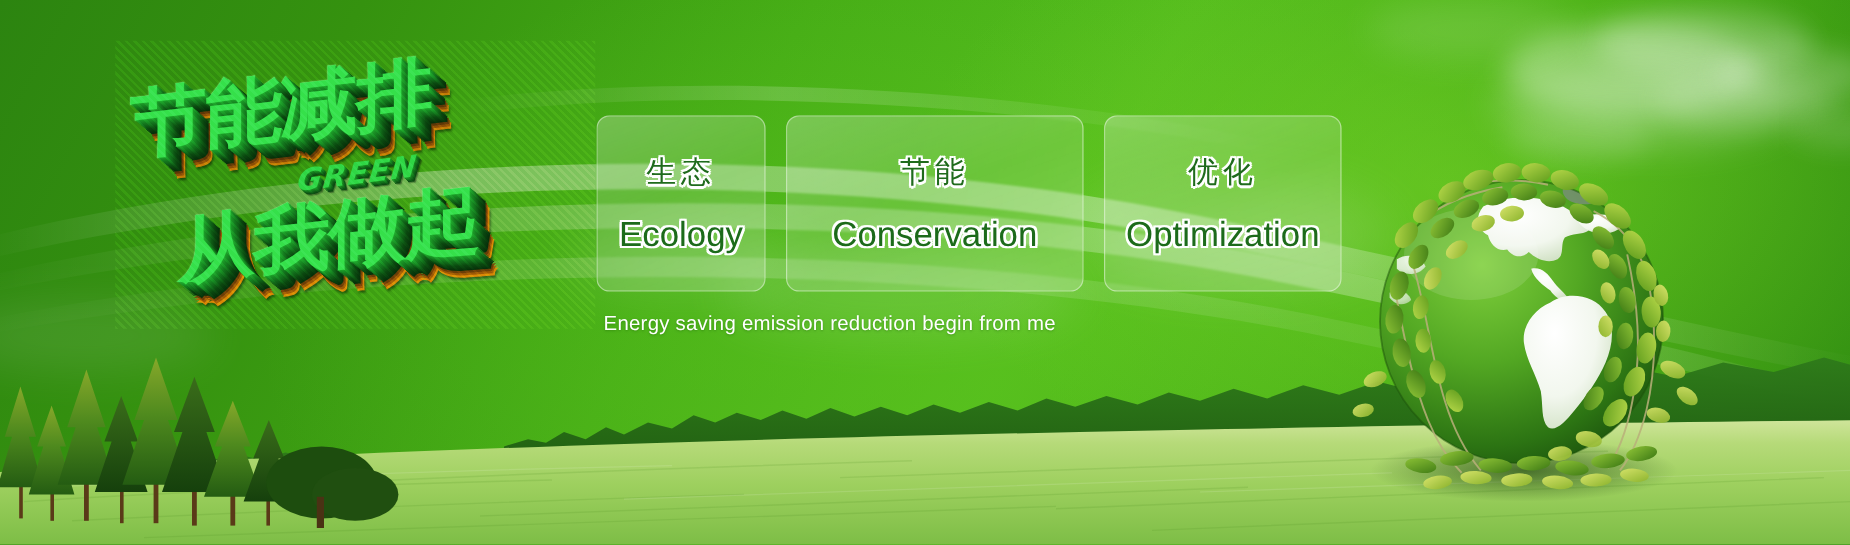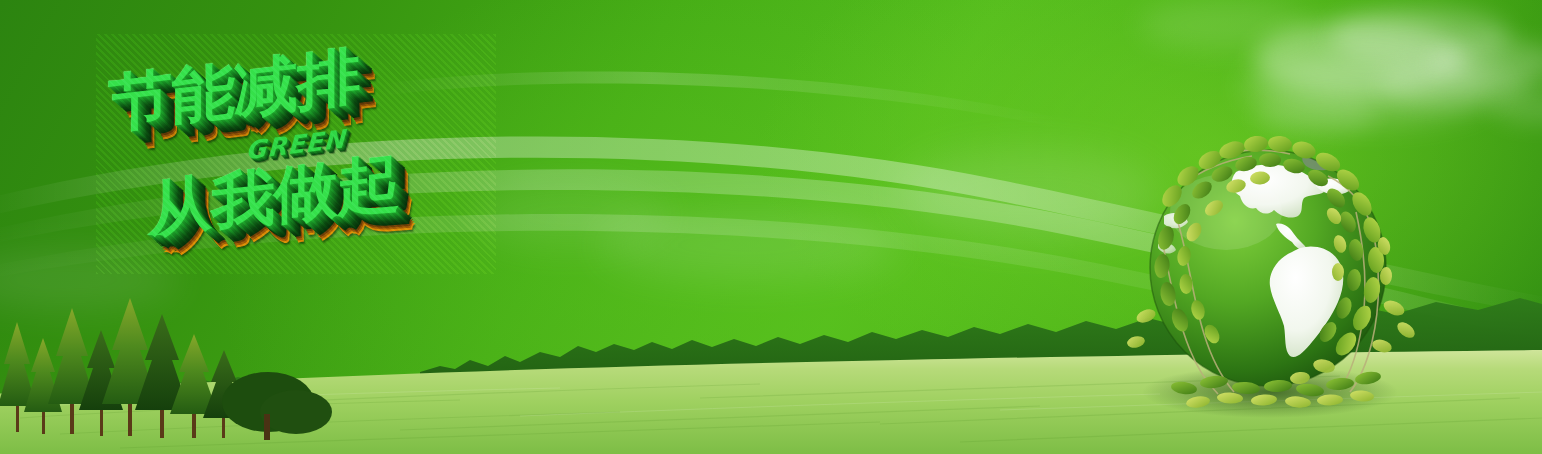--- a/index.html
+++ b/index.html
@@ -179,21 +179,40 @@
     <path d="M 380,84 C 560,60 840,70 1060,118 L 1060,128 C 840,82 560,72 380,96 Z" fill="url(#swC)"></path>
   </svg>
 
   <div class="headline">
     <div class="hl-line hl-top">节能减排</div>
     <div class="hl-line hl-green">GREEN</div>
     <div class="hl-line hl-bot">从我做起</div>
     <div class="hl-hatch"></div>
   </div>
 
-
+  <div class="cards">
+
+    <div class="card" style="width:141px">
+      <div class="card-cn">生态</div>
+      <div class="card-en">Ecology</div>
+    </div>
+
+    <div class="card" style="width:248px">
+      <div class="card-cn">节能</div>
+      <div class="card-en">Conservation</div>
+    </div>
+
+    <div class="card" style="width:198px">
+      <div class="card-cn">优化</div>
+      <div class="card-en">Optimization</div>
+    </div>
+
+  </div>
+
+  <div class="tagline">Energy saving emission reduction begin from me</div>
 
   <svg class="landscape" viewBox="0 0 1542 160" preserveAspectRatio="none">
     <defs>
       <linearGradient id="grassG" x1="0" y1="0" x2="0" y2="1">
         <stop offset="0" stop-color="#cfe59a"></stop>
         <stop offset="0.18" stop-color="#b6da79"></stop>
         <stop offset="0.5" stop-color="#9ed05f"></stop>
         <stop offset="1" stop-color="#7cbd45"></stop>
       </linearGradient>
       <linearGradient id="treeLineG" x1="0" y1="0" x2="0" y2="1">

